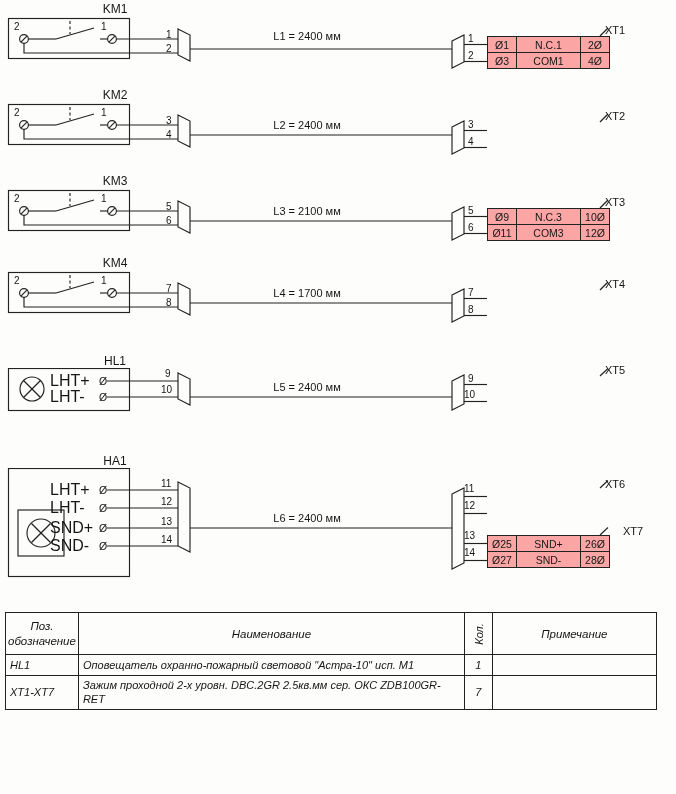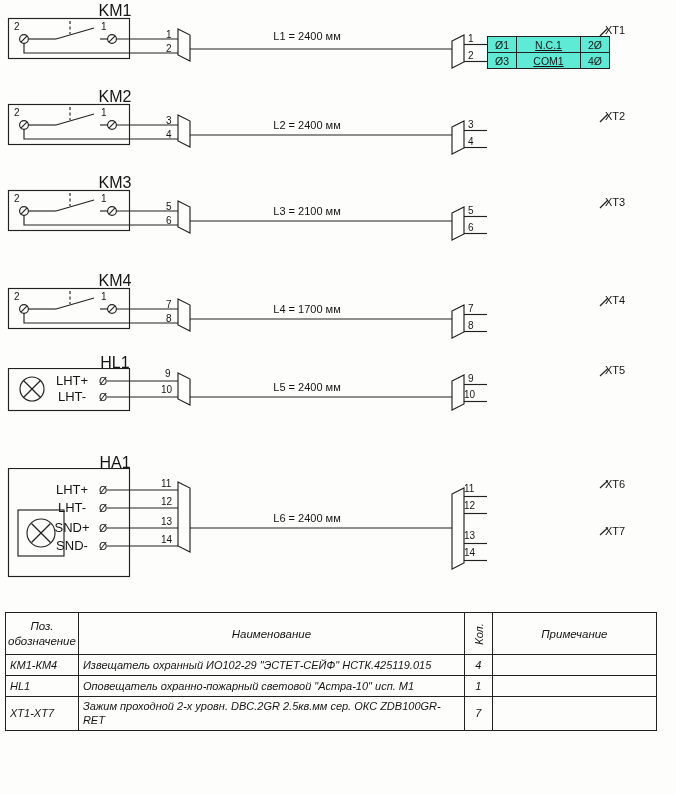--- a/index.html
+++ b/index.html
@@ -2,31 +2,31 @@
 <html><head>
 <meta charset="utf-8">
 <style>
   * { margin:0; padding:0; box-sizing:border-box; }
   html,body { background:#ffffff; }
   .canvas { position:relative; width:676px; height:794px; background:#fdfdfb;
             font-family:"Liberation Sans", sans-serif; color:#161616; overflow:hidden; }
   .crow { position:absolute; left:0; width:676px; }
   .crow svg { position:absolute; left:0; }
   .crow svg * { stroke:#222; stroke-width:1.15; fill:none; }
-  .dev { position:absolute; left:88px; width:54px; text-align:center; font-size:16px; }
+  .dev { position:absolute; left:88px; width:54px; text-align:center; font-size:12px; }
   .tn  { position:absolute; font-size:10px; }
   .wn  { position:absolute; font-size:10px; }
   .cab { position:absolute; left:222px; width:170px; text-align:center; font-size:11px; }
-  .pin { position:absolute; left:50px; width:44px; text-align:center; font-size:13px; line-height:12px; }
+  .pin { position:absolute; left:50px; width:44px; text-align:left; font-size:16px; line-height:12px; }
   .phi { position:absolute; left:99px; font-size:10.5px; line-height:12px; }
   .xtl { position:absolute; font-size:11px; }
-  .xt { position:absolute; border-collapse:collapse; background:#5eead4; }
+  .xt { position:absolute; border-collapse:collapse; background:#fca5a5; }
   .xt td { border:1.3px solid #222; width:29px; height:16px; font-size:10.5px;
            text-align:center; padding:0 1px; white-space:nowrap; }
-  .xt td.mid { width:64px;text-decoration:underline; }
+  .xt td.mid { width:64px; }
   .bom { position:absolute; border-collapse:collapse; font-style:italic; }
   .bom td { border:1.4px solid #222; font-size:11px; vertical-align:middle; }
   .bom tr.h td { text-align:center; height:42px; font-size:11.5px; }
   .bom td.poshead { font-size:10.5px; line-height:1.25; padding:0 2px; }
   .bom td.pos { padding:2px 4px; height:21px; white-space:nowrap; }
   .bom td.nm  { padding:2px 4px; line-height:1.3; }
   .bom td.q   { text-align:center; }
   .rot span { display:inline-block; transform:rotate(-90deg); white-space:nowrap; font-size:11px; }
 </style>
 </head>
@@ -132,23 +132,37 @@
       <line x1="600" y1="20" x2="608" y2="12"></line>
     </svg>
     <span class="tn" style="left:14px;top:19px">2</span>
     <span class="tn" style="left:101px;top:19px">1</span>
     <span class="wn" style="left:166px;top:27px">5</span>
     <span class="wn" style="left:166px;top:41px">6</span>
     <span class="cab" style="top:31px">L3 = 2100 мм</span>
     <span class="wn" style="left:468px;top:31px">5</span>
     <span class="wn" style="left:468px;top:48px">6</span>
     <span class="xtl" style="left:605px;top:22px">XT3</span>
-  </div>
-
-  <div class="crow" style="top:272px;height:74px">
+    <table class="xt" style="left:487px;top:34px">
+      <tbody>
+          <tr>
+        <td>Ø9</td>
+        <td class="mid">N.C.3</td>
+        <td>10Ø</td>
+      </tr>
+      <tr>
+        <td>Ø11</td>
+        <td class="mid">COM3</td>
+        <td>12Ø</td>
+      </tr>
+    </tbody>
+      </table>
+  </div>
+
+  <div class="crow" style="top:256px;height:74px">
     <span class="dev">KM4</span>
     <svg width="676" height="60" style="top:14px">
       <rect x="8.5" y="2.5" width="121" height="40"></rect>
       <circle cx="24" cy="23" r="4.4"></circle>
         <line x1="20.9" y1="26.1" x2="27.1" y2="19.9"></line>
       <circle cx="112" cy="23" r="4.4"></circle>
         <line x1="108.9" y1="26.1" x2="115.1" y2="19.9"></line>
       <line x1="28.4" y1="23" x2="56" y2="23"></line>
         <line x1="56" y1="23" x2="94" y2="12"></line>
       <line x1="100" y1="23" x2="107.6" y2="23"></line>
@@ -233,44 +247,52 @@
     <span class="wn" style="left:161px;top:24px">11</span>
     <span class="wn" style="left:161px;top:42px">12</span>
     <span class="wn" style="left:161px;top:62px">13</span>
     <span class="wn" style="left:161px;top:80px">14</span>
     <span class="cab" style="top:58px">L6 = 2400 мм</span>
     <span class="wn" style="left:464px;top:29px">11</span>
     <span class="wn" style="left:464px;top:46px">12</span>
     <span class="wn" style="left:464px;top:76px">13</span>
     <span class="wn" style="left:464px;top:93px">14</span>
     <span class="xtl" style="left:605px;top:24px">XT6</span>
-    <span class="xtl" style="left:605px;top:71px">XT7</span>
+    <span class="xtl" style="left:623px;top:71px">XT7</span>
+    <table class="xt" style="left:487px;top:81px">
+      <tbody>
+          <tr>
+        <td>Ø25</td>
+        <td class="mid">SND+</td>
+        <td>26Ø</td>
+      </tr>
+      <tr>
+        <td>Ø27</td>
+        <td class="mid">SND-</td>
+        <td>28Ø</td>
+      </tr>
+    </tbody>
+      </table>
   </div>
 
   <table class="bom" style="left:5px;top:612px">
     <colgroup>
       <col style="width:70px">
         <col style="width:386px">
         <col style="width:28px">
         <col style="width:164px">
     </colgroup>
     <tbody>
         <tr class="h">
       <td class="poshead">Поз. обозначение</td>
       <td>Наименование</td>
       <td class="rot"><span>Кол.</span></td>
       <td>Примечание</td>
     </tr>
     <tr>
-      <td class="pos">КМ1-КМ4</td>
-      <td class="nm">Извещатель охранный ИО102-29 "ЭСТЕТ-СЕЙФ" НСТК.425119.015</td>
-      <td class="q">4</td>
-      <td></td>
-    </tr>
-    <tr>
       <td class="pos">HL1</td>
       <td class="nm">Оповещатель охранно-пожарный световой "Астра-10" исп. М1</td>
       <td class="q">1</td>
       <td></td>
     </tr>
     <tr>
       <td class="pos">ХТ1-ХТ7</td>
       <td class="nm">Зажим проходной 2-х уровн. DBC.2GR 2.5кв.мм сер. ОКС ZDB100GR-RET</td>
       <td class="q">7</td>
       <td></td>

